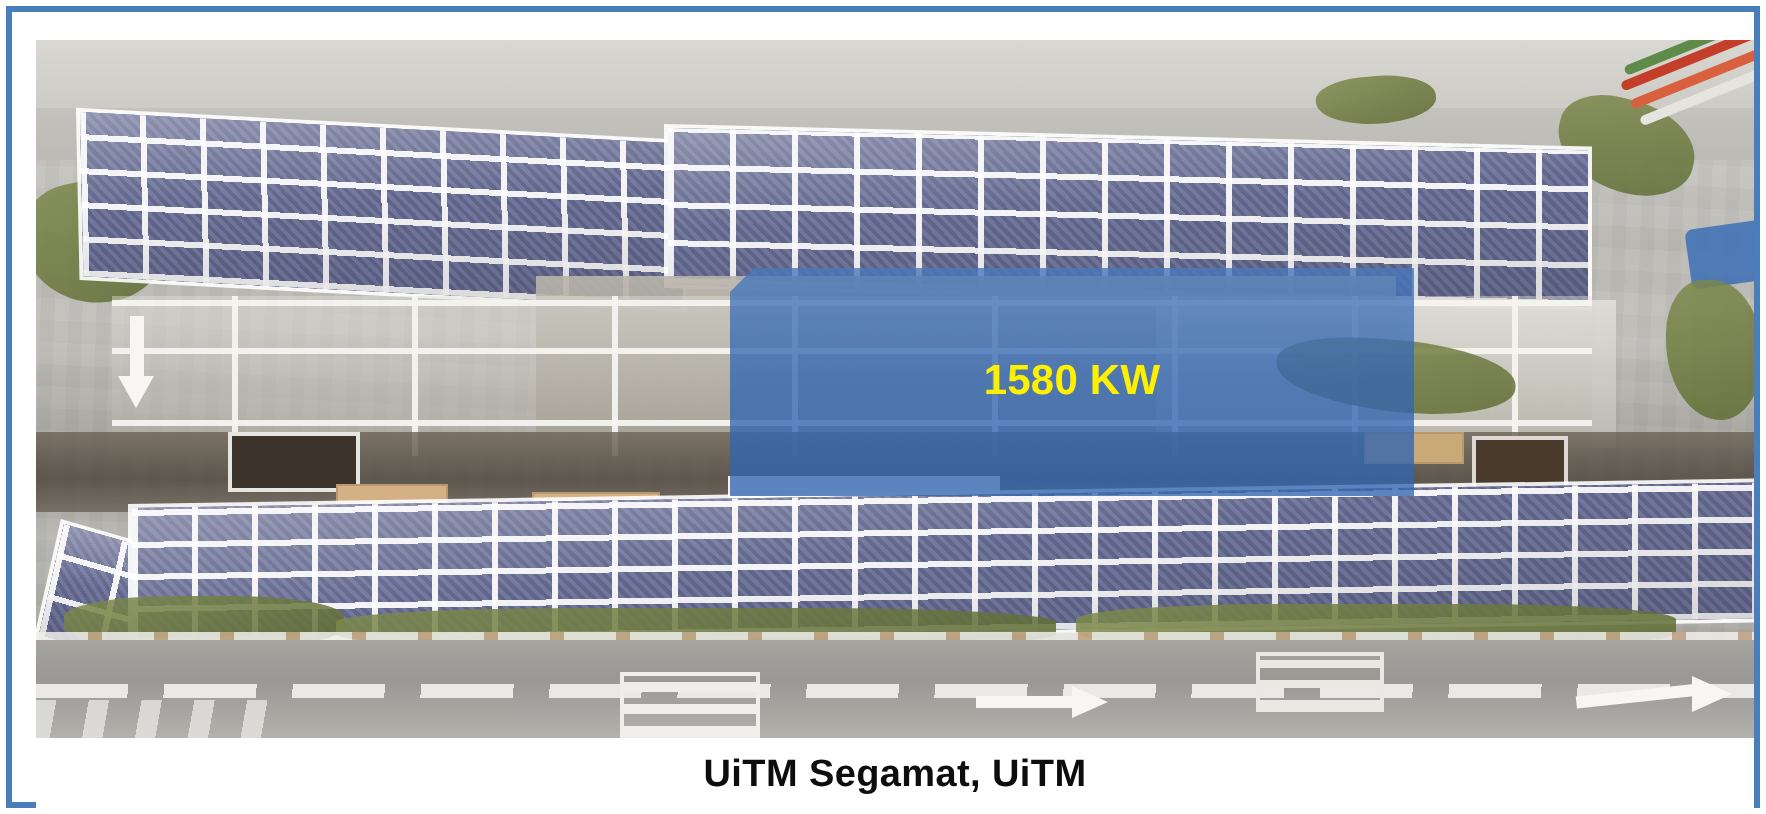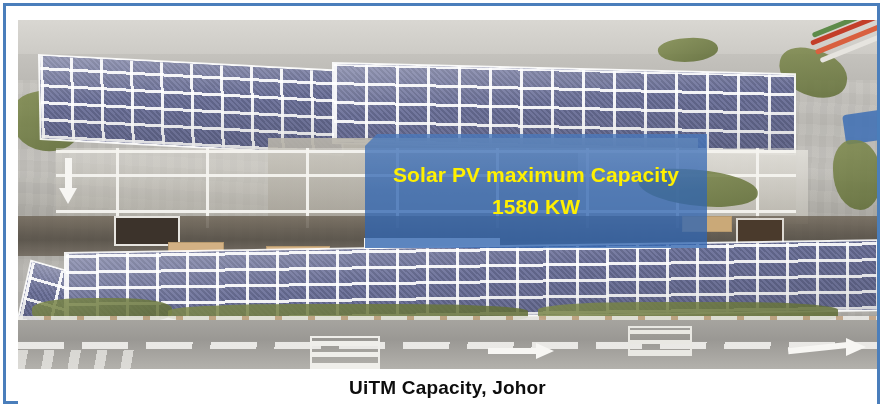--- a/index.html
+++ b/index.html
@@ -396,24 +396,23 @@
       <div class="arrow-right">
         <div class="stem"></div>
         <div class="head"></div>
       </div>
       <div class="arrow-right2">
         <div class="stem"></div>
         <div class="head"></div>
       </div>
 
       <div class="callout">
-        <div class="callout-line">Solar PV maximum Capacity</div>
         <div class="callout-line">1580 KW</div>
       </div>
 
     </div>
 
     <div class="caption-area">
-      <div class="caption">UiTM Capacity, Johor</div>
+      <div class="caption">UiTM Segamat, UiTM</div>
     </div>
 
   </div>
 </div>
 
 </body></html>

